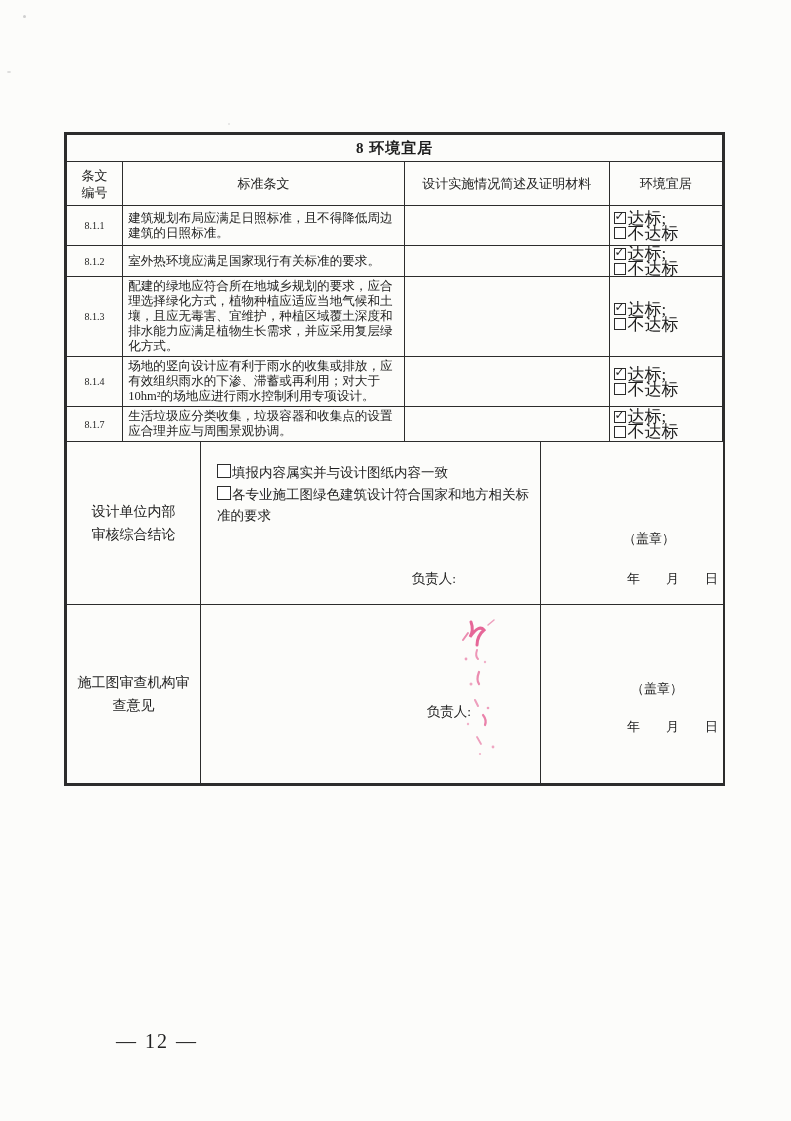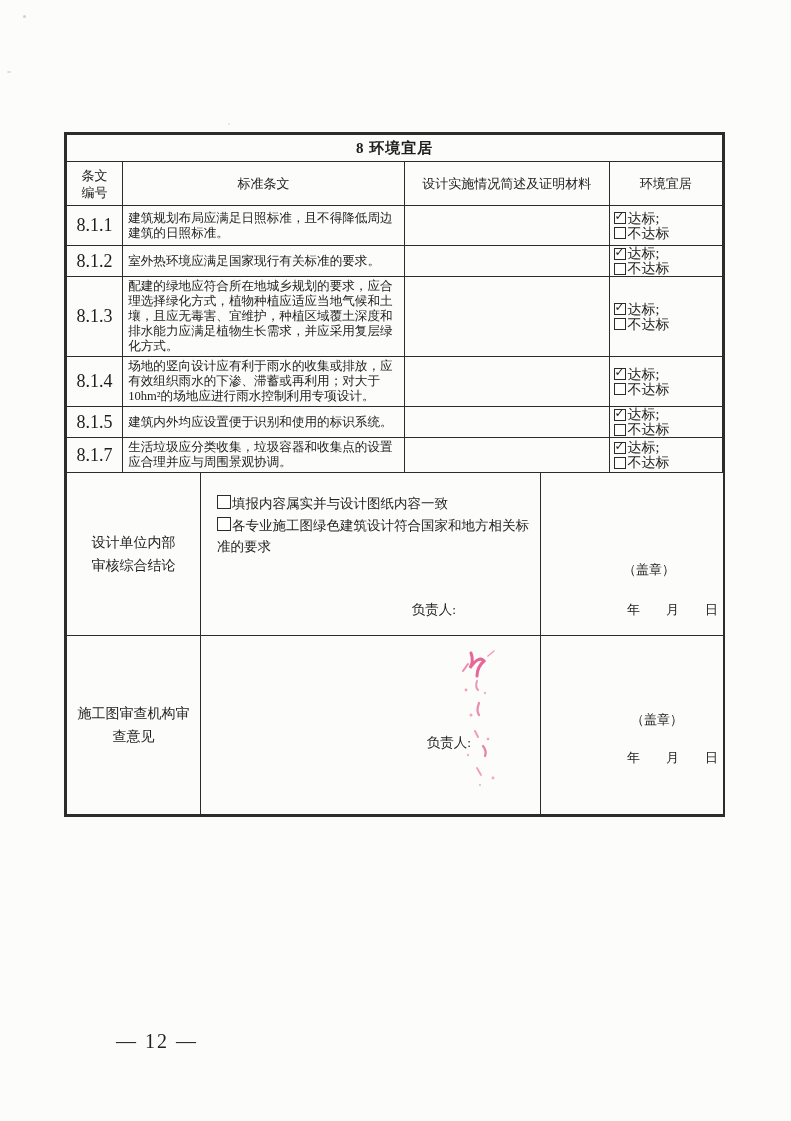--- a/index.html
+++ b/index.html
@@ -17,23 +17,23 @@
   table { border-collapse:collapse; table-layout:fixed; width:100%; }
   td { border:1px solid #2c2c2c; padding:0; vertical-align:middle; box-sizing:border-box; overflow:hidden; }
 
   .title-row td { height:27px; text-align:center; font-weight:bold; font-size:15px; letter-spacing:1px; }
   .head-row td  { height:44px; text-align:center; font-size:13px; }
   .hdr-no { width:32px; margin:4px auto; line-height:17px;text-align:center; }
 
   tr.h40 { height:40px; } tr.h30 { height:30px; } tr.h60 { height:60px; }
   tr.h48 { height:48px; } tr.h28 { height:28px; } tr.h34 { height:34px; }
 
-  .no   { text-align:center; font-size:18px; }
+  .no   { text-align:center; font-size:10px; }
   .txt  { font-size:12.6px; line-height:15px; padding:2px 3px 2px 5px; }
-  .eval { font-size:14px; padding-left:4px; }
+  .eval { font-size:17px; padding-left:4px; }
   .opt  { display:flex; align-items:center; line-height:15px; }
   .cb   { width:10px; height:10px; border:1px solid #2c2c2c; display:inline-block;
           position:relative; flex:none; margin-right:2px; background:#fff; }
   .cb.checked::after { content:"✓"; position:absolute; left:0px; top:-4px; font-size:12px;
           font-family:"DejaVu Sans",sans-serif; color:#1c1c1c; font-weight:bold; }
 
   .bottom { margin-top:-1px; }
   tr.sec1 { height:163px; } tr.sec2 { height:179px; }
   .lbl { text-align:center; font-size:14px; line-height:23px; }
   .lbl .inner1 { width:92px;  margin:0 auto; }
@@ -143,35 +143,20 @@
                 <span class="cb checked"></span>
                 <span>达标;</span>
               </div>
           <div class="opt">
                 <span class="cb"></span>
                 <span>不达标</span>
               </div>
         </td>
       </tr>
 
-      <tr class="h28">
-        <td class="no">8.1.5</td>
-        <td class="txt">建筑内外均应设置便于识别和使用的标识系统。</td>
-        <td class="desc"></td>
-        <td class="eval">
-          <div class="opt">
-                <span class="cb checked"></span>
-                <span>达标;</span>
-              </div>
-          <div class="opt">
-                <span class="cb"></span>
-                <span>不达标</span>
-              </div>
-        </td>
-      </tr>
 
 
       <tr class="h34">
         <td class="no">8.1.7</td>
         <td class="txt">生活垃圾应分类收集，垃圾容器和收集点的设置应合理并应与周围景观协调。</td>
         <td class="desc"></td>
         <td class="eval">
           <div class="opt">
                 <span class="cb checked"></span>
                 <span>达标;</span>

